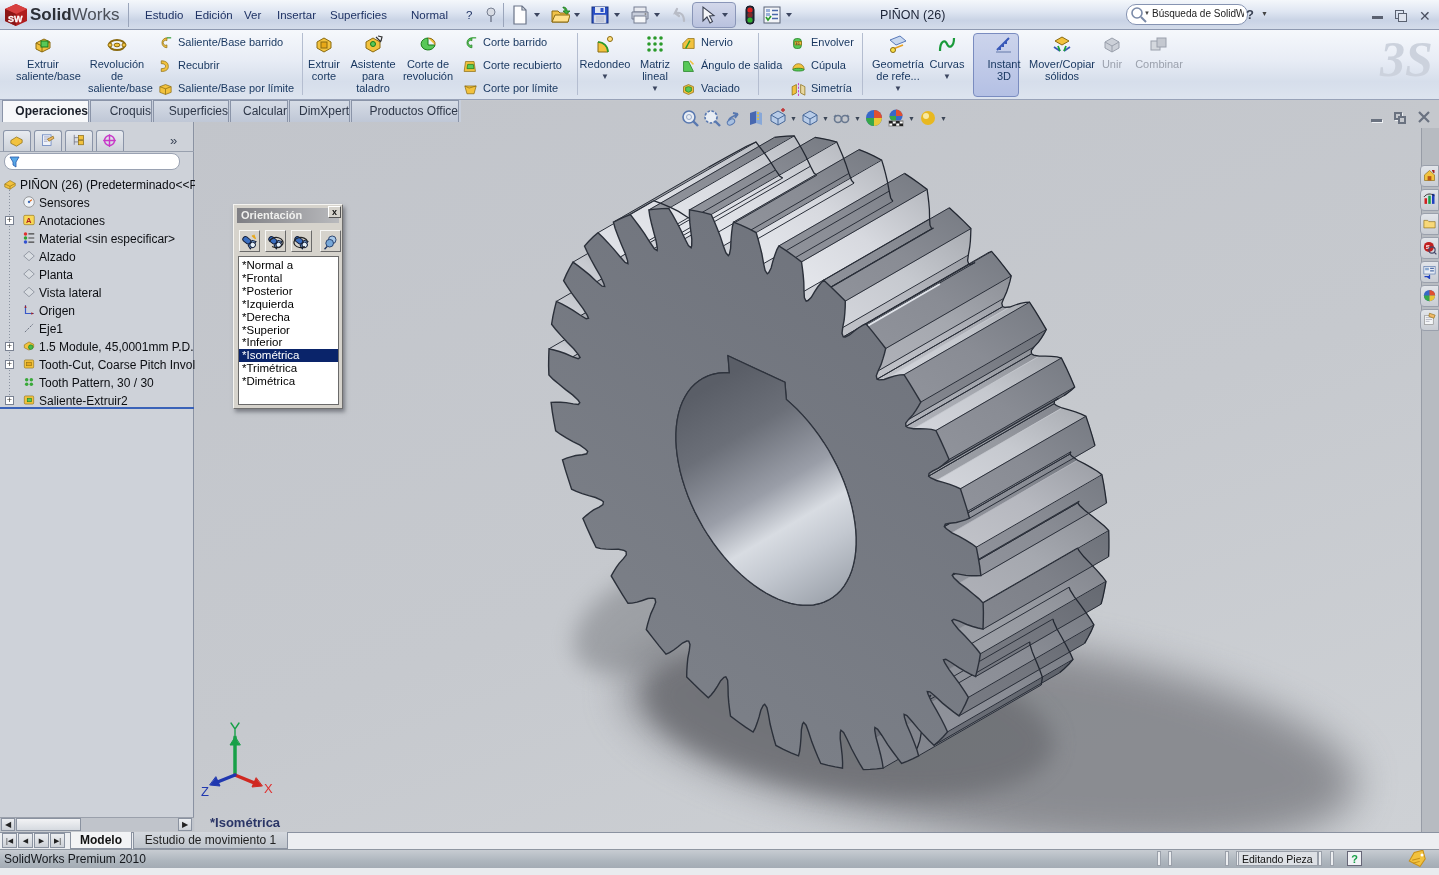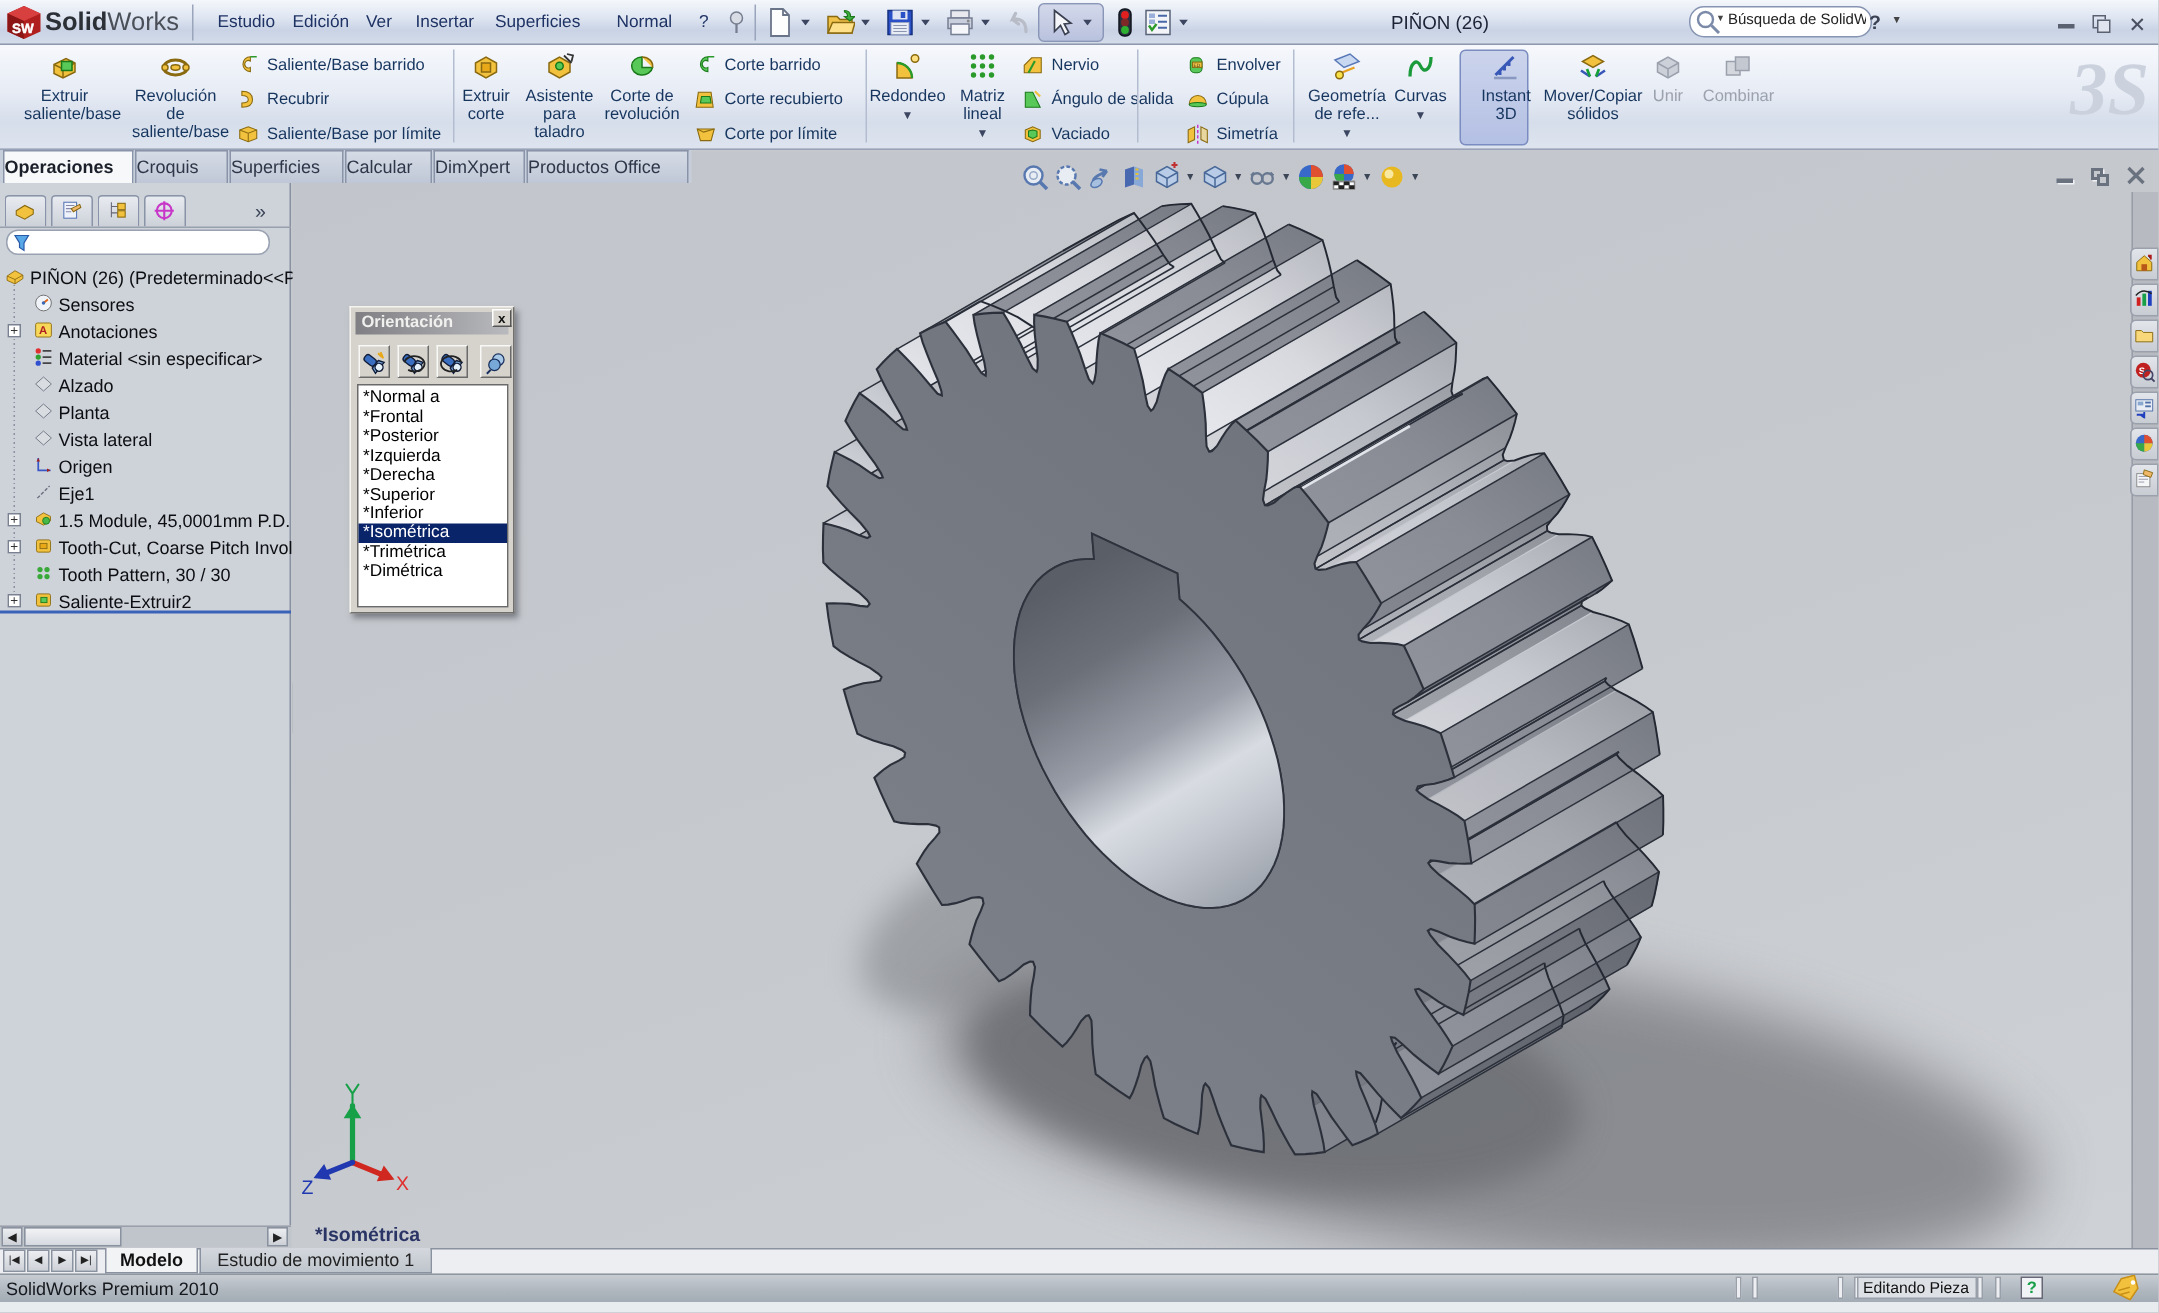--- a/index.html
+++ b/index.html
@@ -16,21 +16,21 @@
 #ribbon { left:0; top:30px; width:1439px; height:70px;
   background:linear-gradient(180deg,#f6f8fc 0%,#e7ecf5 45%,#d6deeb 75%,#dde4ef 100%);
   border-bottom:1px solid #98a2b8; }
 .rsep { top:33px; width:1px; height:62px; background:#b4bdd0; }
 .bigbtn { top:33px; width:52px; text-align:center; font-size:11px; line-height:12px; color:#16355e; }
 .bigbtn svg { display:block; margin:0 auto 1px auto; }
 .stackit { height:23px; font-size:11px; color:#16355e; white-space:nowrap; }
 .stackit svg { vertical-align:middle; margin-right:4px; }
 
 #tabrow { left:0; top:100px; width:461px; height:22px; background:#c7cedb; z-index:5; }
-.tab { position:absolute; top:100px; height:22px; z-index:6; font-size:12px; padding-top:3px; text-align:left;
+.tab { position:absolute; top:100px; height:22px; z-index:6; font-size:12px; padding-top:3px; text-align:right;
   border:1px solid #8a94a8; border-bottom:none; background:linear-gradient(180deg,#d6dce6,#bfc7d6); color:#2e3748; }
 .tab.active { background:#f7f8fa; font-weight:bold; color:#1a1f29; }
 
 #leftpanel { left:0; top:122px; width:194px; height:695px; background:#ced2d9; border-right:1px solid #8a92a2; }
 #viewport { left:195px; top:101px; width:1226px; height:731px;
   background:linear-gradient(160deg,#c2c5cb 0%,#c6c9ce 55%,#ced1d5 100%); }
 #rstrip { left:1421px; top:128px; width:18px; height:704px; background:#b7bbc1; border-left:1px solid #979ca6; }
 
 .fmtab { position:absolute; top:130px; width:28px; height:21px; background:linear-gradient(180deg,#e8ebf0,#ccd1d9);
   border:1px solid #8a94a8; border-bottom:none; border-radius:3px 3px 0 0; }
@@ -137,21 +137,21 @@
 <svg class="abs" style="left:762px;top:5px" width="20" height="20" viewBox="0 0 20 20">
     <rect x="2" y="2" width="16" height="16" fill="#f2f4f8" stroke="#5a6478"></rect>
     <rect x="4" y="4" width="4" height="3" fill="#9ab0d8"></rect>
     <path d="M10 5.5 H16 M10 9.5 H16 M10 13.5 H16" stroke="#4a68a8" stroke-width="1.4"></path>
     <rect x="4" y="8" width="4" height="3" fill="#9ab0d8"></rect>
     <path d="M4 12 L6 15 L9 11" stroke="#2a9a2a" stroke-width="1.6" fill="none"></path>
   </svg>
 <svg class="abs" style="left:786px;top:13px" width="6" height="4" viewBox="0 0 6 4">
     <path d="M0 0 L6 0 L3 4 Z" fill="#3c4660"></path>
   </svg>
-<div class="abs" style="left:880px;top:8px;width:160px;text-align:center;font-size:12.5px;color:#1c2336">PIÑON (26)</div>
+<div class="abs" style="left:880px;top:8px;width:160px;text-align:left;font-size:12.5px;color:#1c2336">PIÑON (26)</div>
 <div class="abs" style="left:1126px;top:4px;width:122px;height:21px;background:#fff;border:1px solid #8694b2;border-radius:10px"></div>
 <svg class="abs" style="left:1130px;top:6px" width="18" height="18" viewBox="0 0 18 18">
     <circle cx="7" cy="7" r="5" fill="none" stroke="#7a8aa8" stroke-width="1.6"></circle>
     <path d="M11 11 L16 16" stroke="#7a8aa8" stroke-width="2"></path>
   </svg>
 <div class="abs" style="left:1144px;top:10px;font-size:6px;color:#444">▼</div>
 <div class="abs" style="left:1152px;top:8px;width:92px;font-size:10px;color:#222;white-space:nowrap;overflow:hidden">Búsqueda de SolidWorks</div>
 <div class="abs" style="left:1246px;top:7px;font-size:13px;font-weight:bold;color:#3a4254">?</div>
 <div class="abs" style="left:1261px;top:10px;font-size:7px;color:#444">▼</div>
 <div class="abs" style="left:1372px;top:16px;width:11px;height:3px;background:#5a6170"></div>

